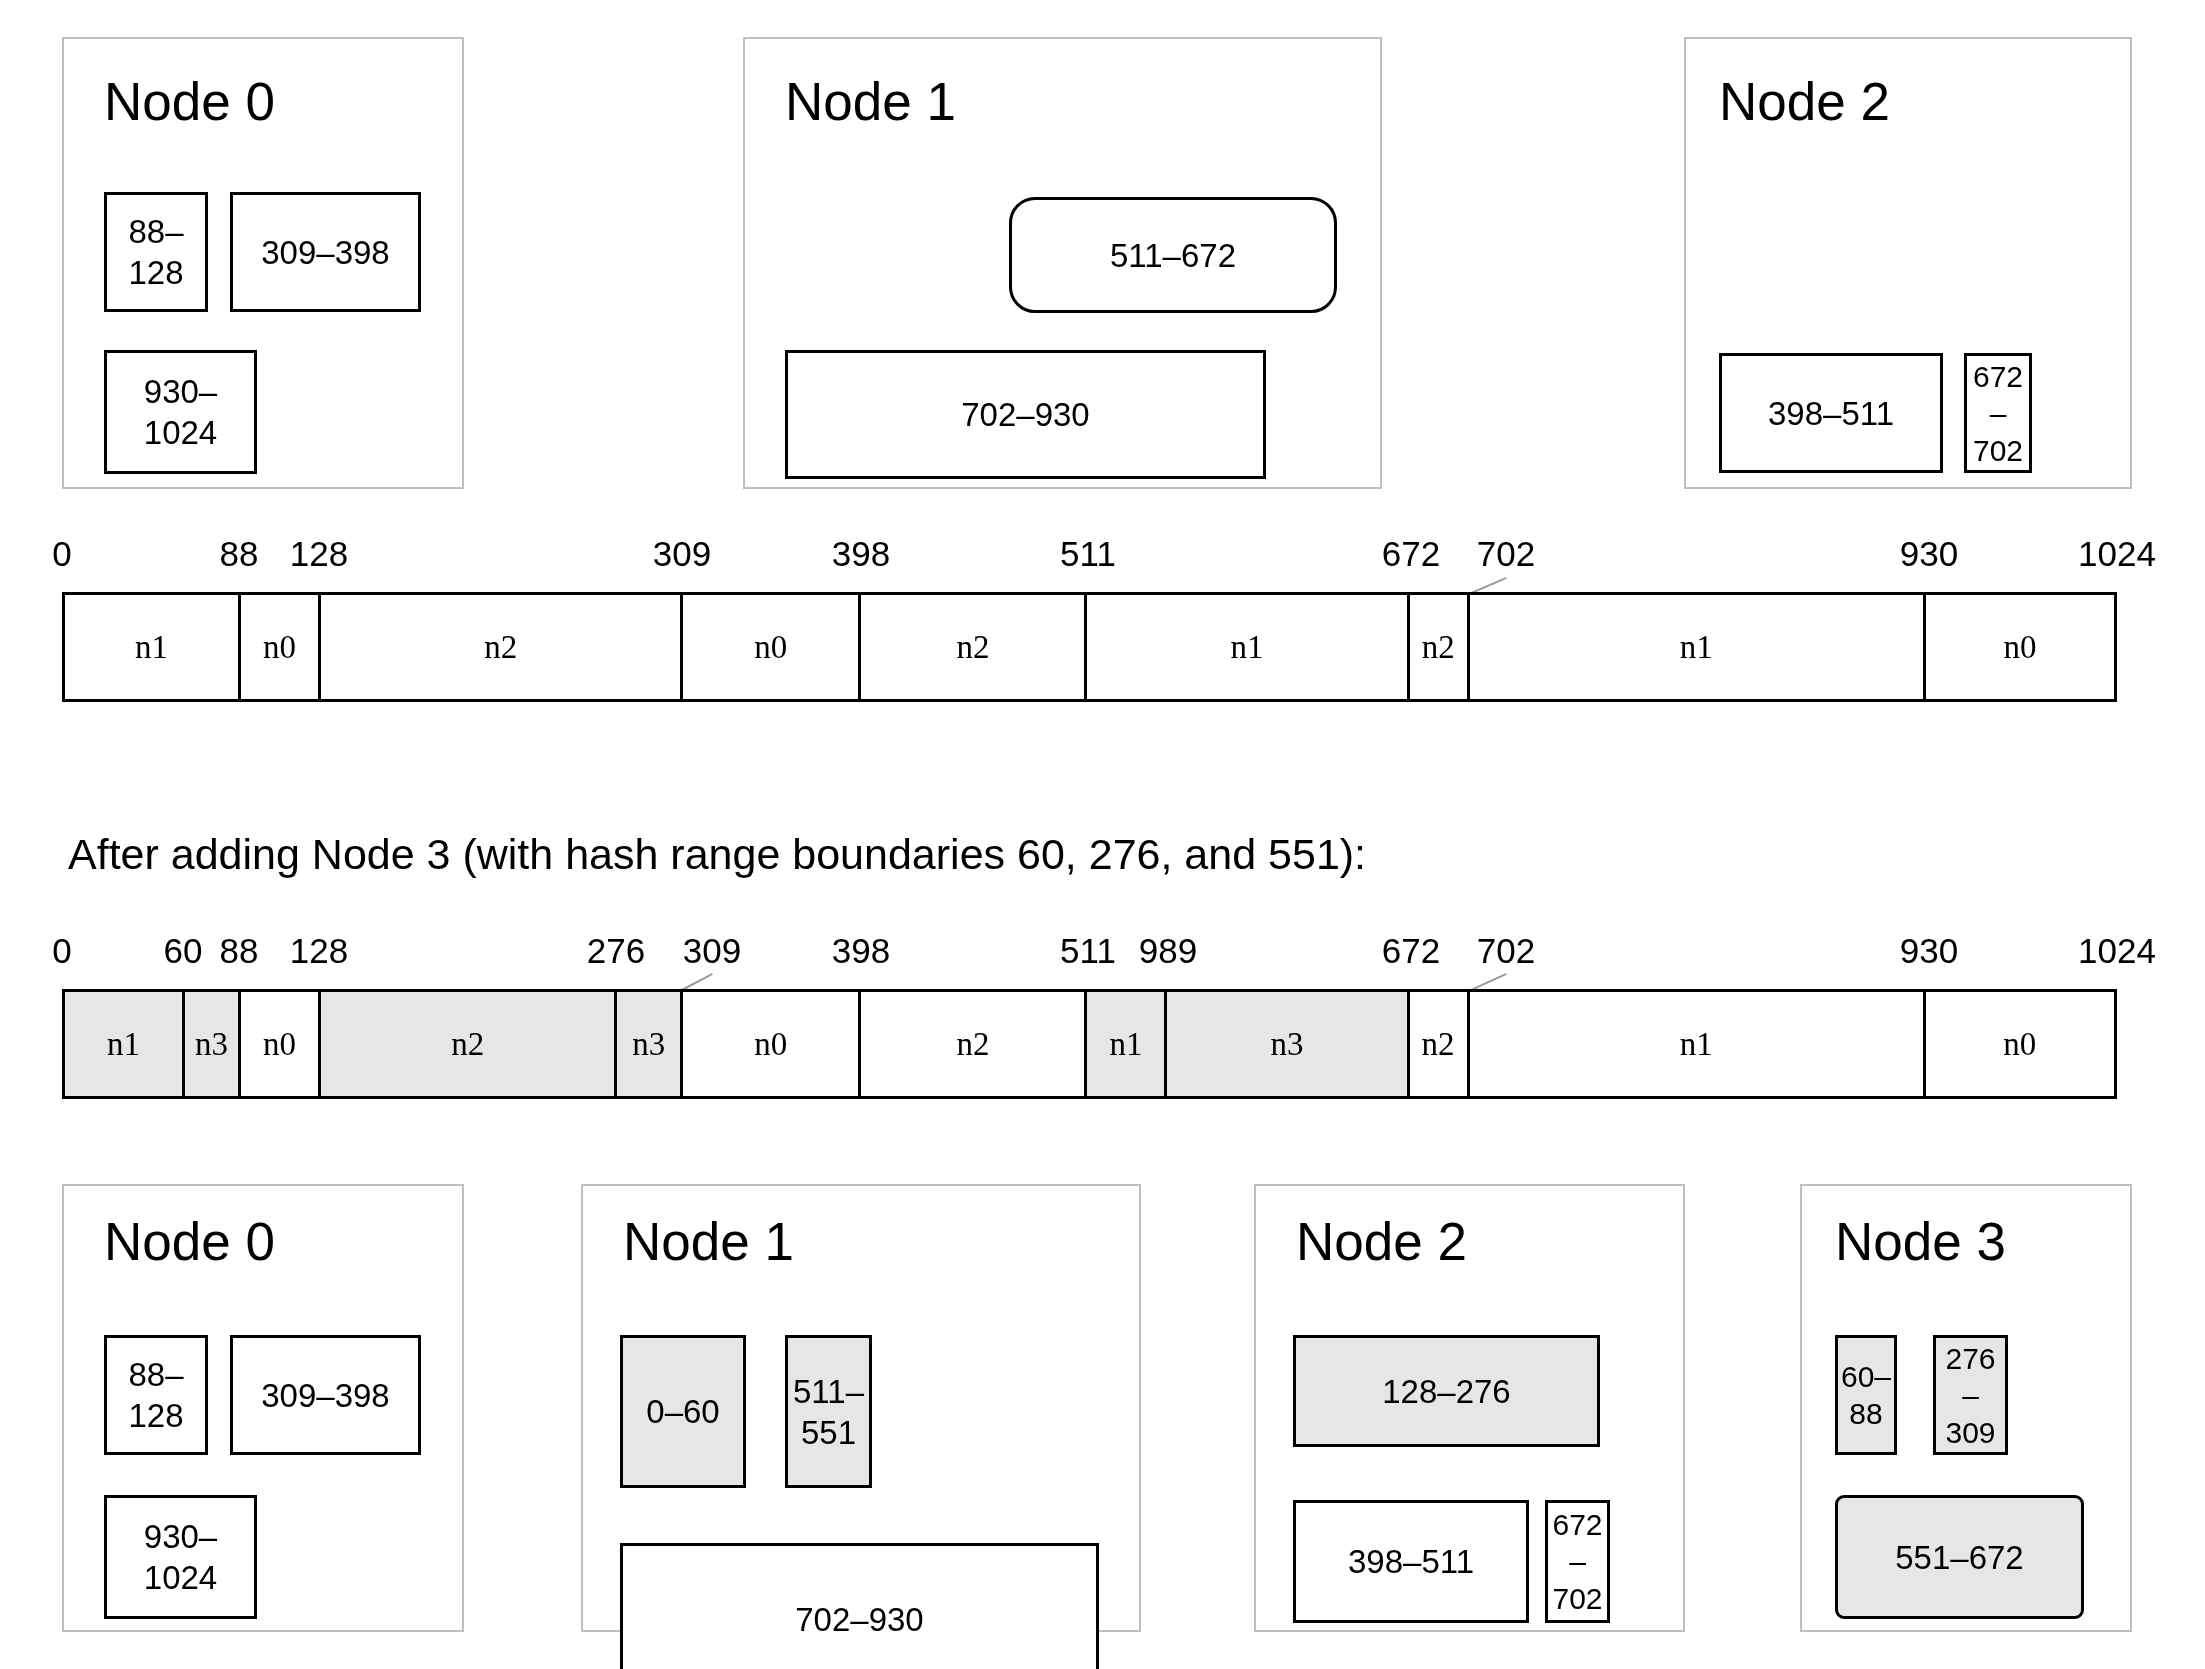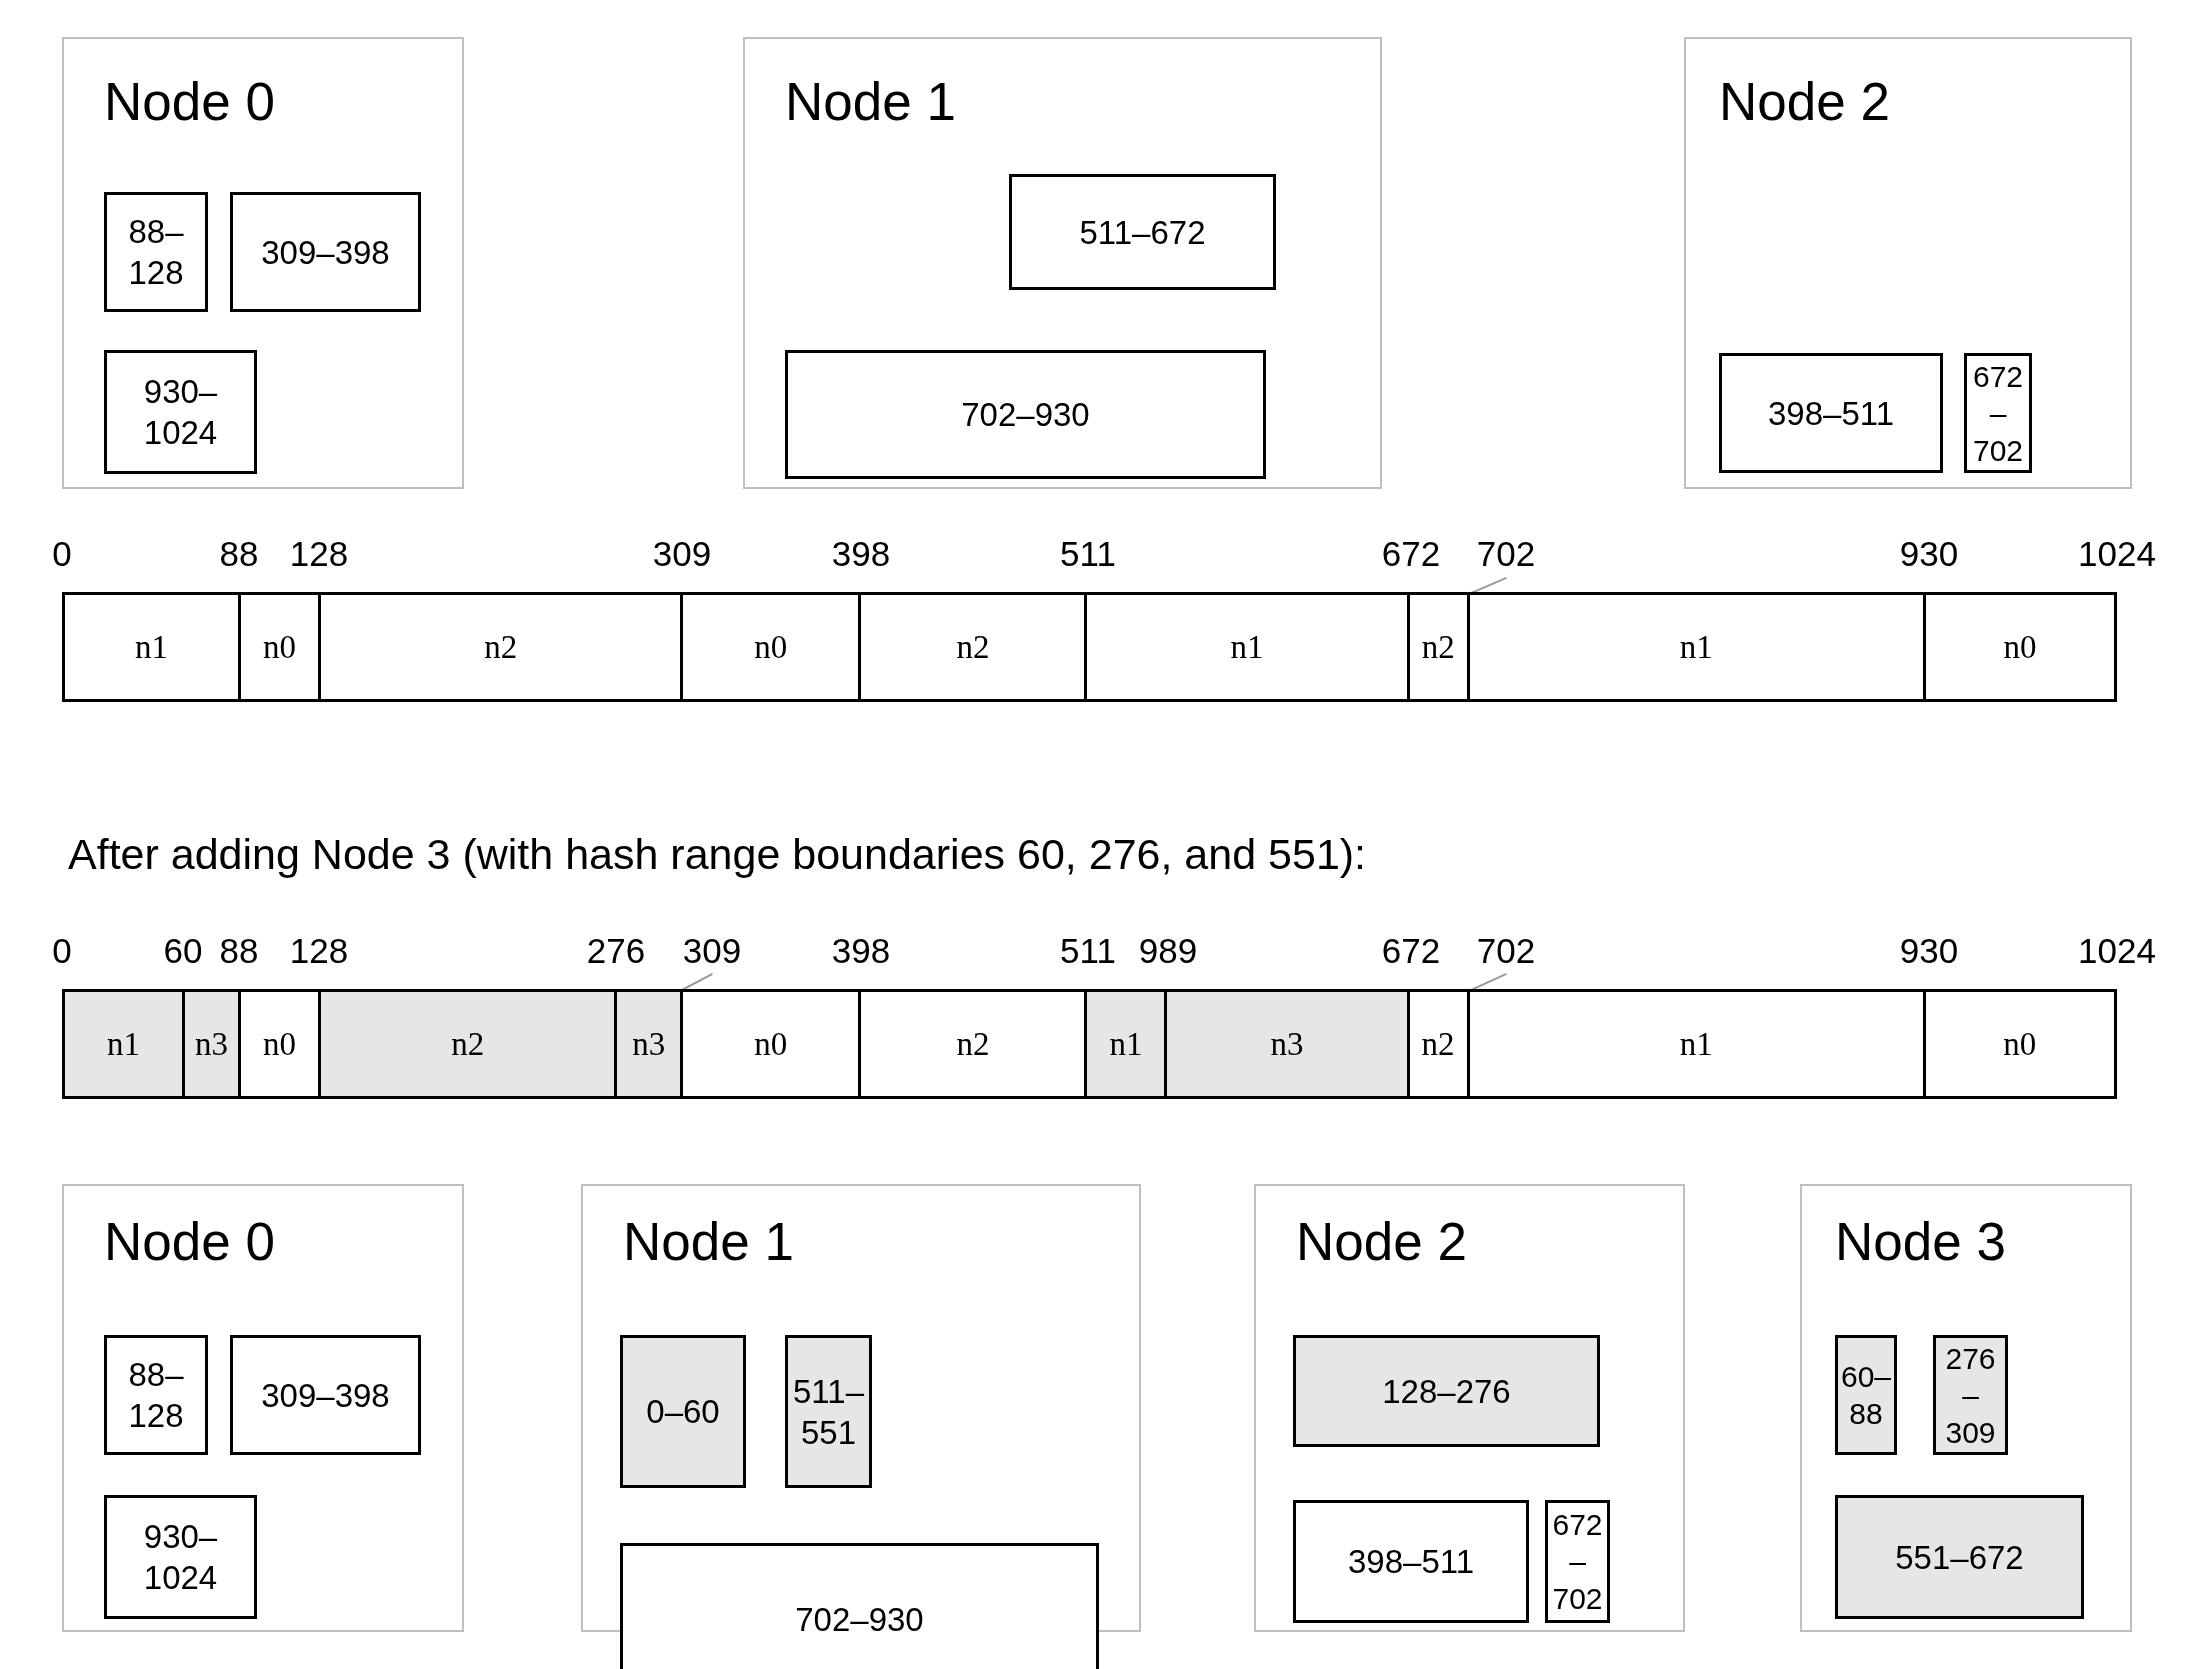--- a/index.html
+++ b/index.html
@@ -103,21 +103,21 @@
     <div class="chip" style="left:166px;top:153px;width:191px;height:120px;">
       <span>309–398</span>
     </div>
     <div class="chip" style="left:40px;top:311px;width:153px;height:124px;">
       <span>930–1024</span>
     </div>
   </div>
 
   <div class="node-box" style="left:743px;top:37px;width:639px;height:452px;">
     <div class="node-title" style="left:40px;top:40px;">Node 1</div>
-    <div class="chip" style="left:264px;top:135px;width:267px;height:116px;">
+    <div class="chip" style="left:264px;top:158px;width:328px;height:116px;border-radius:26px;">
       <span>511–672</span>
     </div>
     <div class="chip" style="left:40px;top:311px;width:481px;height:129px;">
       <span>702–930</span>
     </div>
   </div>
 
   <div class="node-box" style="left:1684px;top:37px;width:448px;height:452px;">
     <div class="node-title" style="left:33px;top:40px;">Node 2</div>
     <div class="chip" style="left:33px;top:314px;width:224px;height:120px;">
@@ -271,19 +271,19 @@
   </div>
 
   <div class="node-box" style="left:1800px;top:1184px;width:332px;height:448px;">
     <div class="node-title" style="left:33px;top:33px;">Node 3</div>
     <div class="chip shaded" style="left:33px;top:149px;width:62px;height:120px;font-size:30px;line-height:37px;">
       <span>60–88</span>
     </div>
     <div class="chip shaded" style="left:131px;top:149px;width:75px;height:120px;font-size:30px;line-height:37px;">
       <span>276–309</span>
     </div>
-    <div class="chip shaded" style="left:33px;top:309px;width:249px;height:124px;">
+    <div class="chip shaded" style="left:33px;top:309px;width:249px;height:124px;border-radius:9px;">
       <span>551–672</span>
     </div>
   </div>
 
 </div>
 
 
 </body></html>

